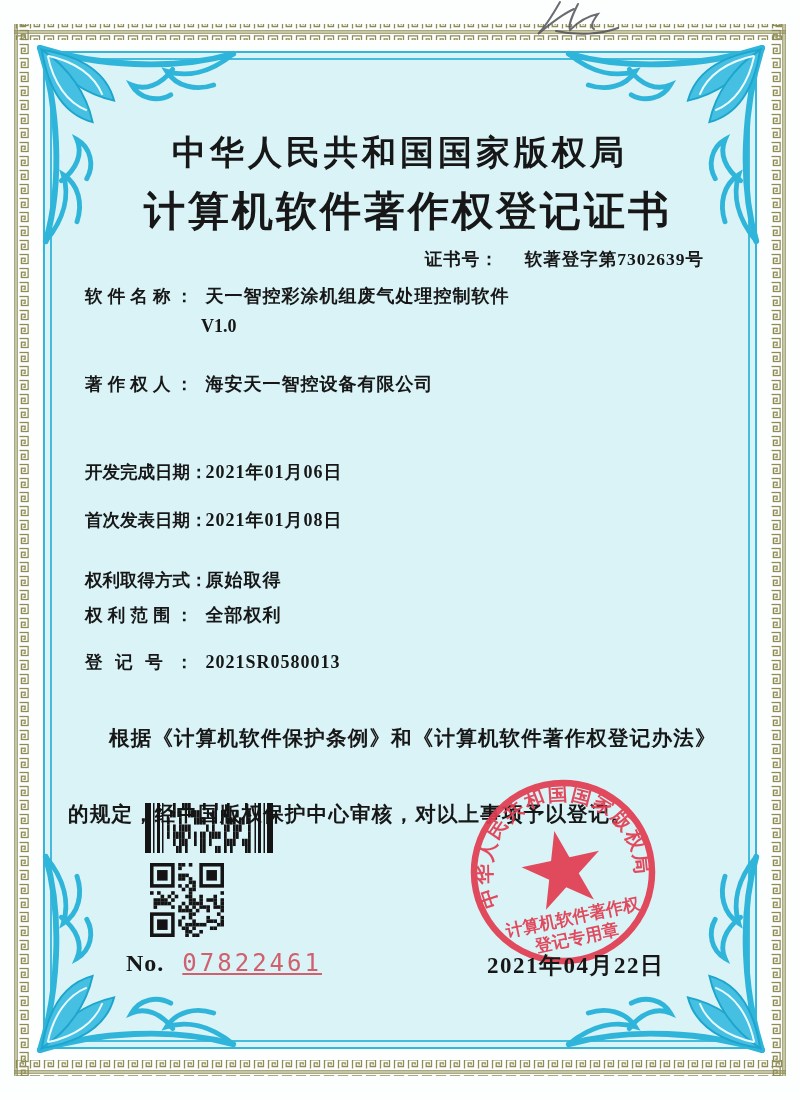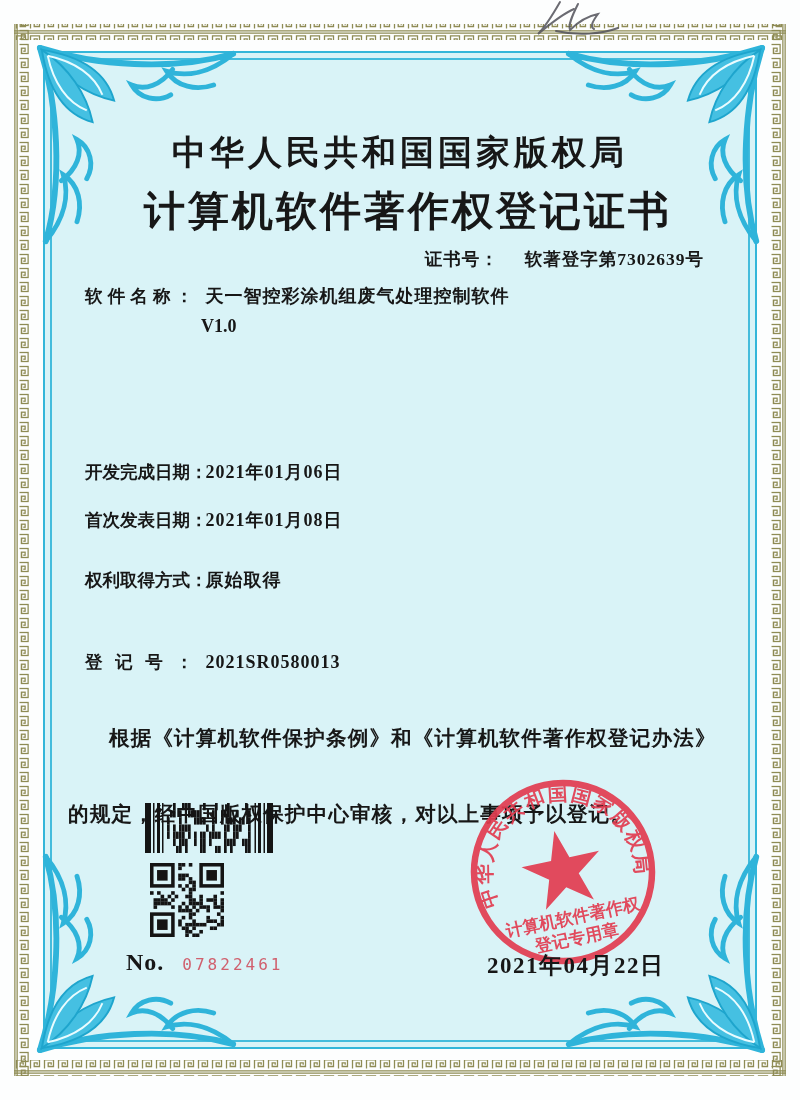--- a/index.html
+++ b/index.html
@@ -40,21 +40,21 @@
     font-size:20.5px; font-weight:600; line-height:76px; letter-spacing:1.2px;
     text-indent:2em; margin:0;
   }
 
   .barcode{position:absolute; left:145px; top:803px;}
   .qrcode{position:absolute; left:150px; top:863px;}
   .serial{position:absolute; left:126px; top:949px; white-space:nowrap;}
   .serial .no-label{font-size:24px; font-weight:600; letter-spacing:1px;}
   .serial .no-value{
     font-family:"DejaVu Sans Mono","Liberation Mono",monospace;
-    font-size:16px; color:#d0606e; letter-spacing:3px; margin-left:14px;
+    font-size:24px; color:#d0606e; letter-spacing:3px; margin-left:14px;text-decoration:underline;
   }
   .seal{position:absolute; left:463px; top:772px; transform:rotate(-12deg); opacity:.92; pointer-events:none;}
   .issue-date{
     position:absolute; left:487px; top:950px; font-size:23px; font-weight:700;
     letter-spacing:1.5px; white-space:nowrap;
   }
 </style>
 </head>
 <body>
 
@@ -122,31 +122,39 @@
   <div class="certno">
     <span>证书号：</span><span class="gap"></span><span>软著登字第7302639号</span>
   </div>
 
   <div class="frow r1">
     <span class="flabel">软件名称：</span>
     <span class="fvalue">天一智控彩涂机组废气处理控制软件</span>
   </div>
   <div class="r1b">V1.0</div>
 
+  <div class="frow r2">
+    <span class="flabel">著作权人：</span>
+    <span class="fvalue">海安天一智控设备有限公司</span>
+  </div>
   <div class="frow r3">
     <span class="flabel">开发完成日期：</span>
     <span class="fvalue">2021年01月06日</span>
   </div>
   <div class="frow r4">
     <span class="flabel">首次发表日期：</span>
     <span class="fvalue">2021年01月08日</span>
   </div>
   <div class="frow r5">
     <span class="flabel">权利取得方式：</span>
     <span class="fvalue">原始取得</span>
+  </div>
+  <div class="frow r6">
+    <span class="flabel">权利范围：</span>
+    <span class="fvalue">全部权利</span>
   </div>
   <div class="frow r7">
     <span class="flabel">登记号：</span>
     <span class="fvalue">2021SR0580013</span>
   </div>
 
   <p class="statement">根据《计算机软件保护条例》和《计算机软件著作权登记办法》的规定，经中国版权保护中心审核，对以上事项予以登记。</p>
 
   <svg id="barcode" class="barcode" width="128" height="50" viewBox="0 0 128 50">
       <rect x="0" y="0" width="6" height="50" fill="#141414"></rect>

